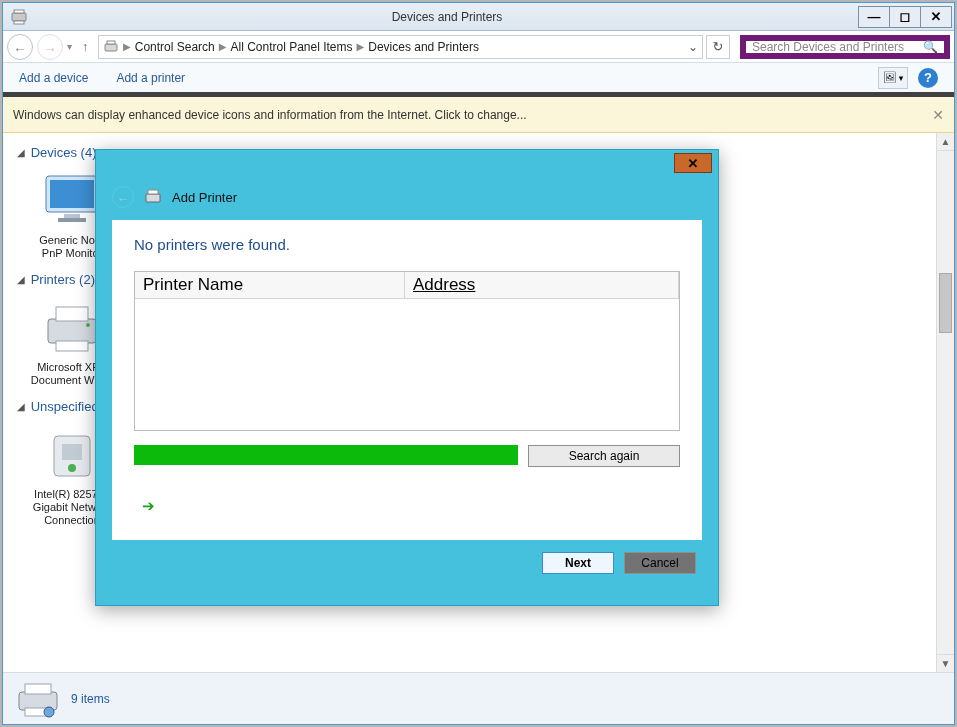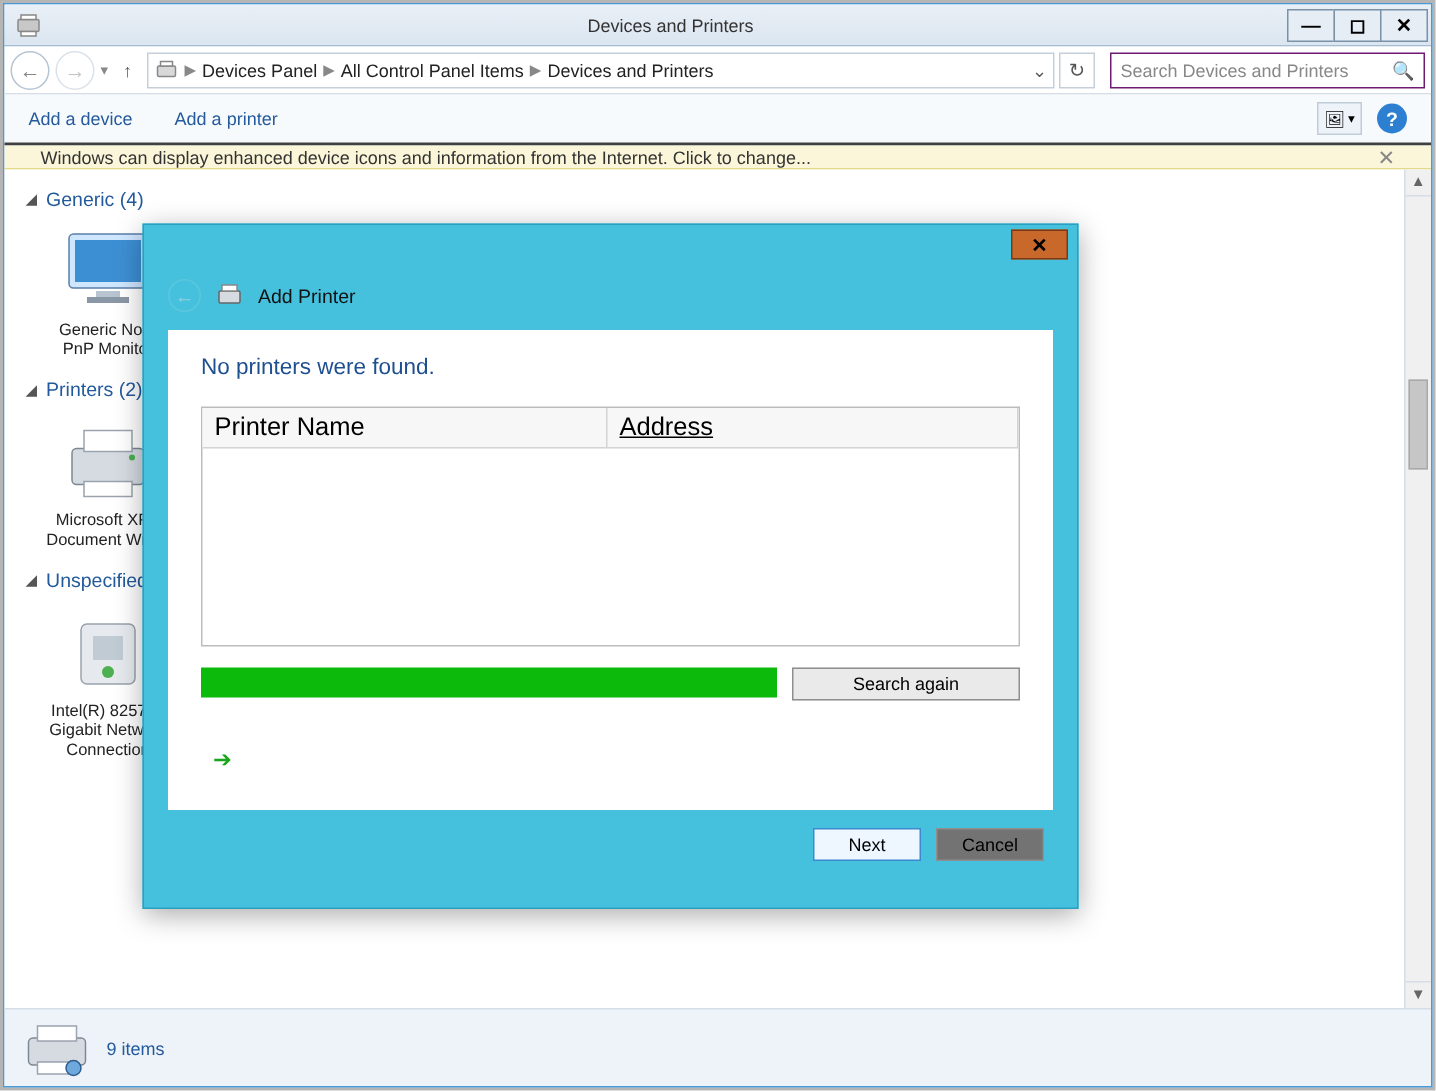--- a/index.html
+++ b/index.html
@@ -14,31 +14,31 @@
 .winbtn { width: 32px; height: 22px; border: 1px solid #7a91a8; background: #e6edf5; margin-left: -1px; display:flex;align-items:center;justify-content:center; font-size:13px; font-weight:bold; }
 
 .navrow { height: 32px; background: #fff; border-bottom: 1px solid #d5dee7; display: flex; align-items: center; padding: 0 4px; gap:4px; }
 .navcircle { width: 26px; height: 26px; border: 1px solid #b6c4d2; border-radius: 50%; display:flex;align-items:center;justify-content:center; color:#888;font-size:14px;}
 .navcircle.disabled{opacity:.5;}
 .uparrow { width:18px; text-align:center; color:#555; font-size:12px; }
 .breadcrumb { flex:1; height:24px; border:1px solid #c5cfd9; background:#fff; display:flex; align-items:center; padding:0 4px; font-size:12px; color:#222; gap:4px; }
 .breadcrumb .sep{color:#888; font-size:10px;}
 .bc-icon{width:16px;height:16px;}
 .refresh{width:24px;height:24px;border:1px solid #c5cfd9;display:flex;align-items:center;justify-content:center;font-size:13px;color:#555;margin-left:-1px;}
-.searchbox{width:210px;height:24px;border:1px solid #701a75;display:flex;align-items:center;padding:0 6px;margin-left:6px;font-size:12px;color:#888;justify-content:space-between;}
+.searchbox{width:210px;height:24px;border:6px solid #701a75;display:flex;align-items:center;padding:0 6px;margin-left:6px;font-size:12px;color:#888;justify-content:space-between;}
 .searchbox span.mag{color:#555;}
 
-.cmdrow{height:34px;background:#f7fafd;border-bottom:2px solid #404040;display:flex;align-items:center;padding:0 16px;gap:28px;font-size:12px;}
+.cmdrow{height:34px;background:#f7fafd;border-bottom:5px solid #404040;display:flex;align-items:center;padding:0 16px;gap:28px;font-size:12px;}
 .cmdrow a{color:#255a9b;text-decoration:none;}
 .cmdrow .spacer{flex:1;}
 .cmdrow .right{display:flex;align-items:center;gap:10px;}
 .viewbtn{width:30px;height:22px;border:1px solid #c0ccd8;background:#eef3f9;display:flex;align-items:center;justify-content:center;gap:2px;}
 .helpbtn{width:20px;height:20px;border-radius:50%;background:#2d7fd1;color:#fff;font-size:13px;font-weight:bold;display:flex;align-items:center;justify-content:center;}
 
-.infobar{height:16px;background:#fbf6d9;border-bottom:1px solid #e3d98b;display:flex;align-items:center;padding:0 24px;font-size:12px;color:#333;}
+.infobar{height:36px;background:#fbf6d9;border-bottom:1px solid #e3d98b;display:flex;align-items:center;padding:0 10px;font-size:12px;color:#333;}
 .infobar .x{margin-left:auto;color:#888;font-size:14px;}
 
 .content{flex:1;background:#fff;position:relative;display:flex;overflow:hidden;}
 .items-area{flex:1;padding:6px 10px;overflow:hidden;}
 .group-header{display:flex;align-items:center;gap:6px;font-size:13px;color:#235a9b;margin:6px 0 10px 4px;}
 .group-header .tri{color:#555;font-size:10px;}
 .item-row{display:flex;gap:28px;margin-left:16px;margin-bottom:12px;}
 .device-item{width:86px;text-align:center;font-size:11px;color:#222;line-height:13px;}
 .device-item .icon{width:64px;height:60px;margin:0 auto 4px;display:flex;align-items:center;justify-content:center;}
 .scroll{width:18px;background:#f0f0f0;border-left:1px solid #d5dee7;position:relative;}
@@ -64,21 +64,21 @@
 .tablehead .col{padding:3px 8px;border-right:1px solid #d4d4d4;}
 .tablehead .col:first-child{width:270px;}
 .tablehead .col:nth-child(2){flex:1;text-decoration:underline;}
 .progressrow{display:flex;margin-top:14px;gap:10px;align-items:stretch;}
 .progress{flex:1;height:20px;background:#0cba0c;}
 .searchagain{width:152px;height:22px;border:1px solid #8e8e8e;background:#eaeaea;font-size:12px;}
 .notlisted{display:flex;align-items:center;gap:10px;color:#1e5a8e;font-size:14px;margin-top:30px;margin-left:8px;}
 .notlisted .arrow{color:#19a519;font-size:15px;}
 .dlg-foot{display:flex;justify-content:flex-end;gap:10px;padding:12px 22px 0;}
 .dlg-foot button{width:72px;height:22px;border:1px solid #8e8e8e;background:#737373;font-size:12px;}
-.dlg-foot button.primary{border:1px solid #3c89cf;background:#eef6ff;}
+.dlg-foot button.primary{border:1px solid #3c89cf;background:#eef6ff;font-weight:bold;}
 
 svg{display:block;}
 </style>
 </head>
 <body>
 
 <div class="window">
 
   <div class="titlebar">
     <span class="app-icon">
@@ -102,21 +102,21 @@
     <span style="color:#888;font-size:10px;">▾</span>
     <span class="uparrow">↑</span>
     <div class="breadcrumb">
       <span class="bc-icon">
         <svg viewBox="0 0 16 16">
             <rect x="2" y="5" width="12" height="7" rx="1" fill="#d8d8d8" stroke="#888"></rect>
             <rect x="4" y="2" width="8" height="3" fill="#fff" stroke="#888"></rect>
           </svg>
       </span>
       <span class="sep">▶</span>
-      <span>Devices Panel</span>
+      <span>Control Search</span>
       <span class="sep">▶</span>
       <span>All Control Panel Items</span>
       <span class="sep">▶</span>
       <span>Devices and Printers</span>
       <span style="flex:1"></span>
       <span style="color:#555;">⌄</span>
     </div>
     <div class="refresh">↻</div>
     <div class="searchbox">
       <span>Search Devices and Printers</span>
@@ -140,21 +140,21 @@
   <div class="infobar">
     <span>Windows can display enhanced device icons and information from the Internet. Click to change...</span>
     <span class="x">✕</span>
   </div>
 
   <div class="content">
     <div class="items-area">
 
       <div class="group-header">
         <span class="tri">◢</span>
-        <span><span>Generic</span> (<span>4</span>)</span>
+        <span><span>Devices</span> (<span>4</span>)</span>
       </div>
       <div class="item-row">
         <div class="device-item">
           <div class="icon">
             <svg width="64" height="56">
                 <rect x="6" y="4" width="52" height="36" rx="3" fill="#cfe6ff" stroke="#5a7fa8"></rect>
                 <rect x="10" y="8" width="44" height="28" fill="#3d8fd4"></rect>
                 <rect x="24" y="42" width="16" height="4" fill="#b8c4d0"></rect>
                 <rect x="18" y="46" width="28" height="4" fill="#8a97a6"></rect>
               </svg>

